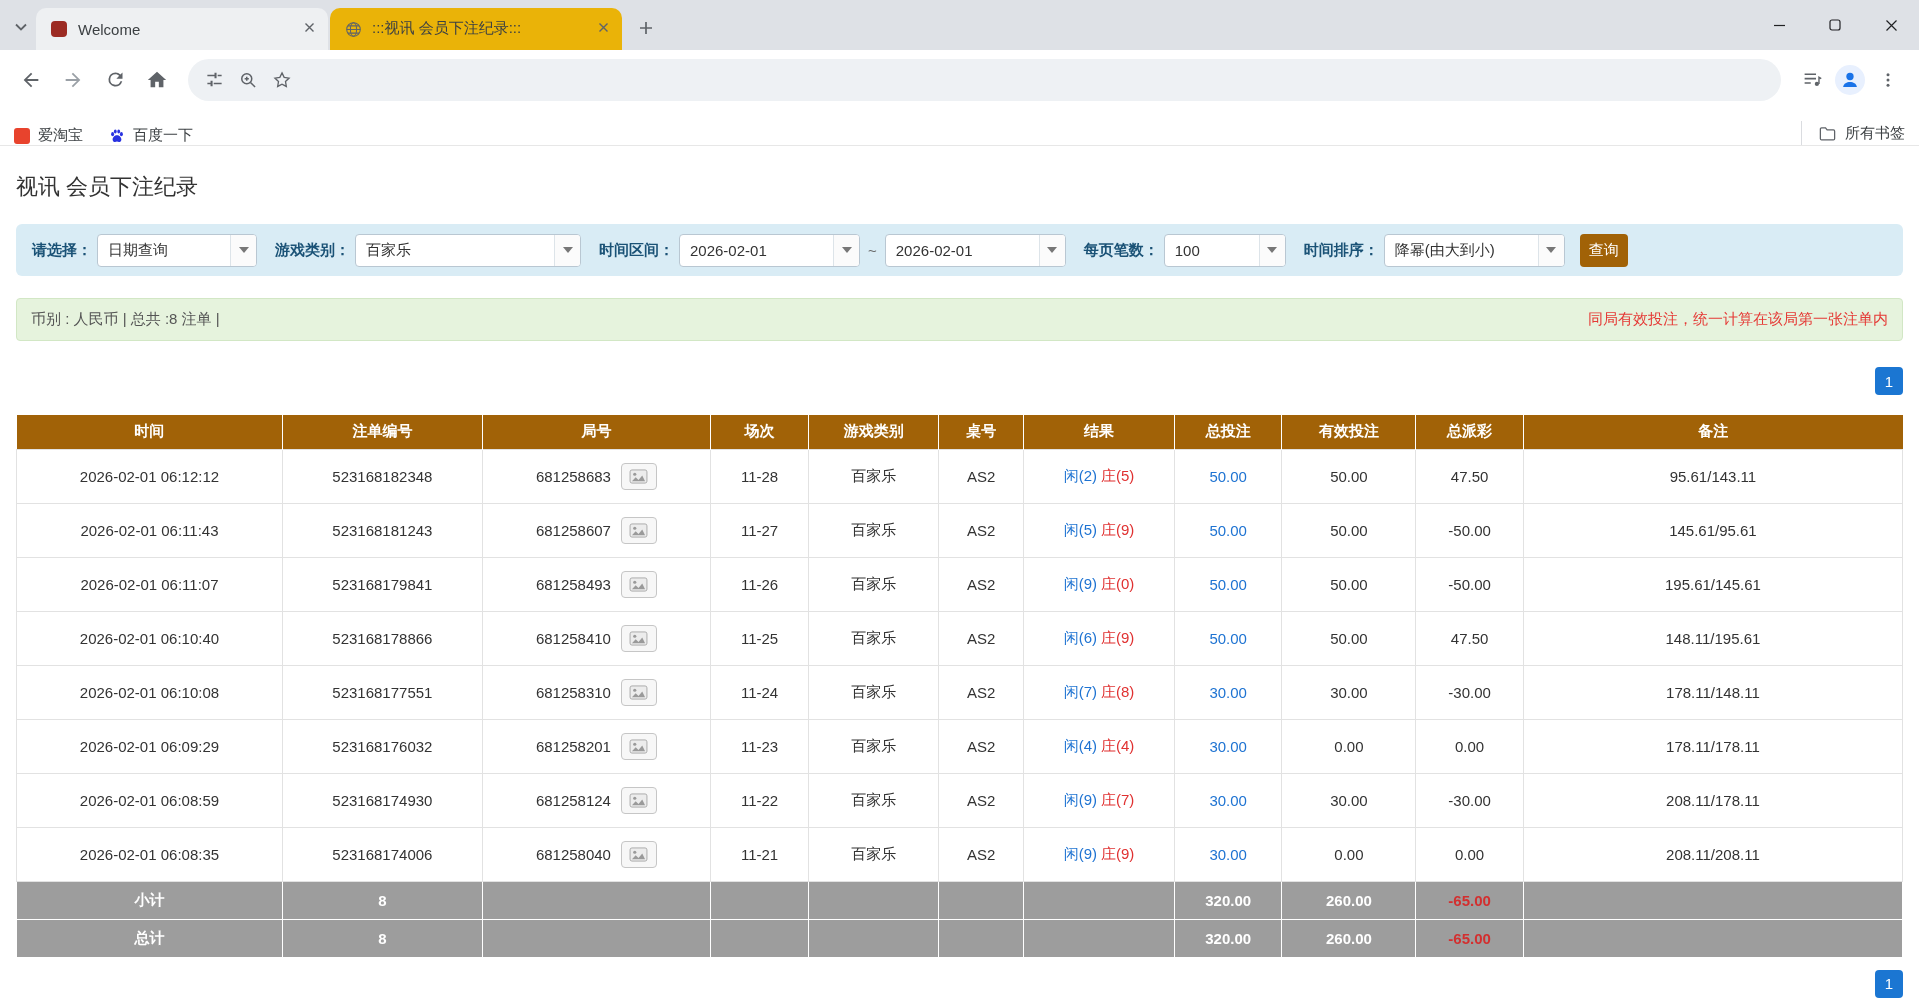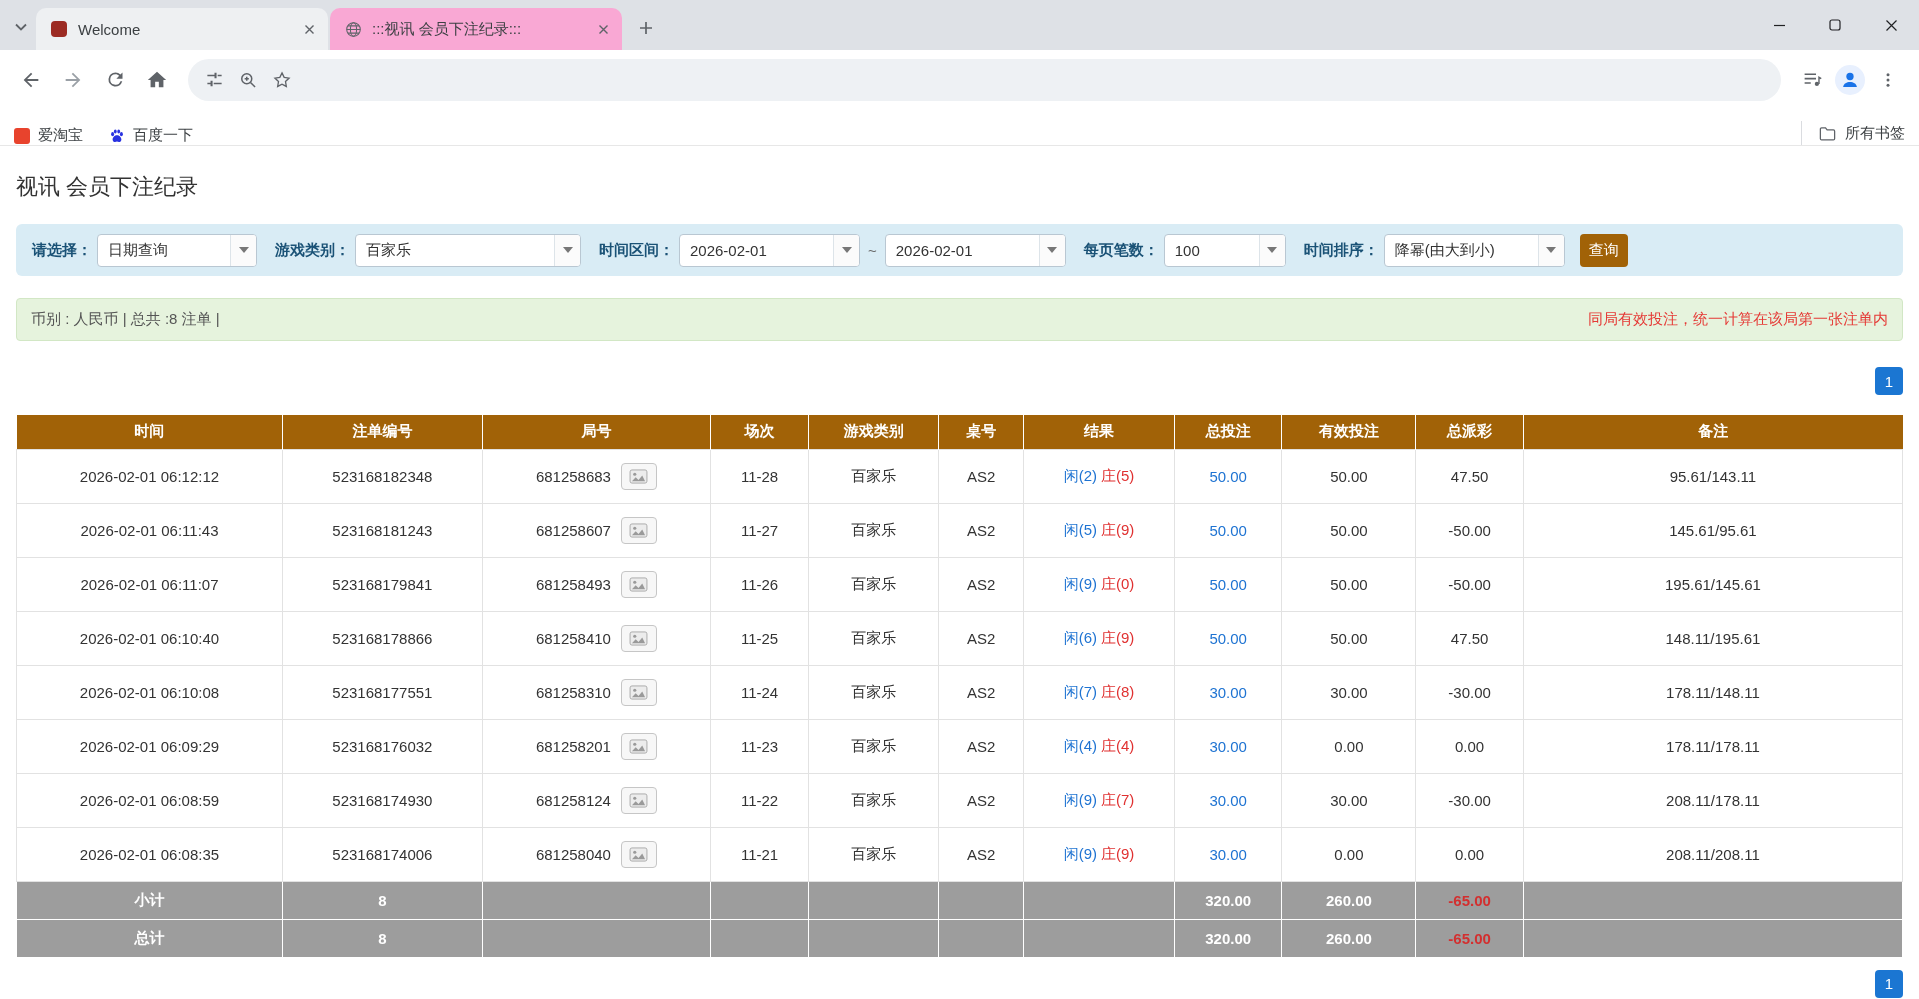--- a/index.html
+++ b/index.html
@@ -13,26 +13,26 @@
   
   .tabbar {
     height: 50px; background: #dee1e6;
     display: flex; align-items: flex-end; padding-left: 6px;
   }
   .tab-chevron {
     width: 30px; height: 34px; display: flex; align-items: center; justify-content: center;
     margin-bottom: 6px; cursor: pointer;
   }
   .tab {
-    width: 292px; height: 42px; display: flex; align-items: center; gap: 10px;
-    padding: 0 8px 0 14px; border-radius: 10px 10px 0 0;
+    width: 292px; height: 42px; display: flex; align-items: flex-end; gap: 10px;
+    padding: 0 8px 12px 14px; border-radius: 10px 10px 0 0;
     background: #eef0f2; font-size: 15px; color: #3c4043; cursor: pointer;
     margin-right: 2px; min-width: 0;
   }
-  .tab.active { background: #f9a8d4; }
+  .tab.active { background: #eab308; }
   .tab-title { flex: 1; white-space: nowrap; overflow: hidden; text-overflow: ellipsis; }
   .favicon { width: 18px; height: 18px; flex: 0 0 auto; display: flex; align-items: center; justify-content: center; }
   .favicon-red { width: 16px; height: 16px; border-radius: 4px; background: #9c2b23; }
   .tab-close {
     width: 22px; height: 22px; border-radius: 50%; flex: 0 0 auto;
     display: flex; align-items: center; justify-content: center; cursor: pointer;
   }
   .newtab {
     width: 32px; height: 32px; margin: 0 0 6px 6px; border-radius: 50%;
     display: flex; align-items: center; justify-content: center; cursor: pointer;

